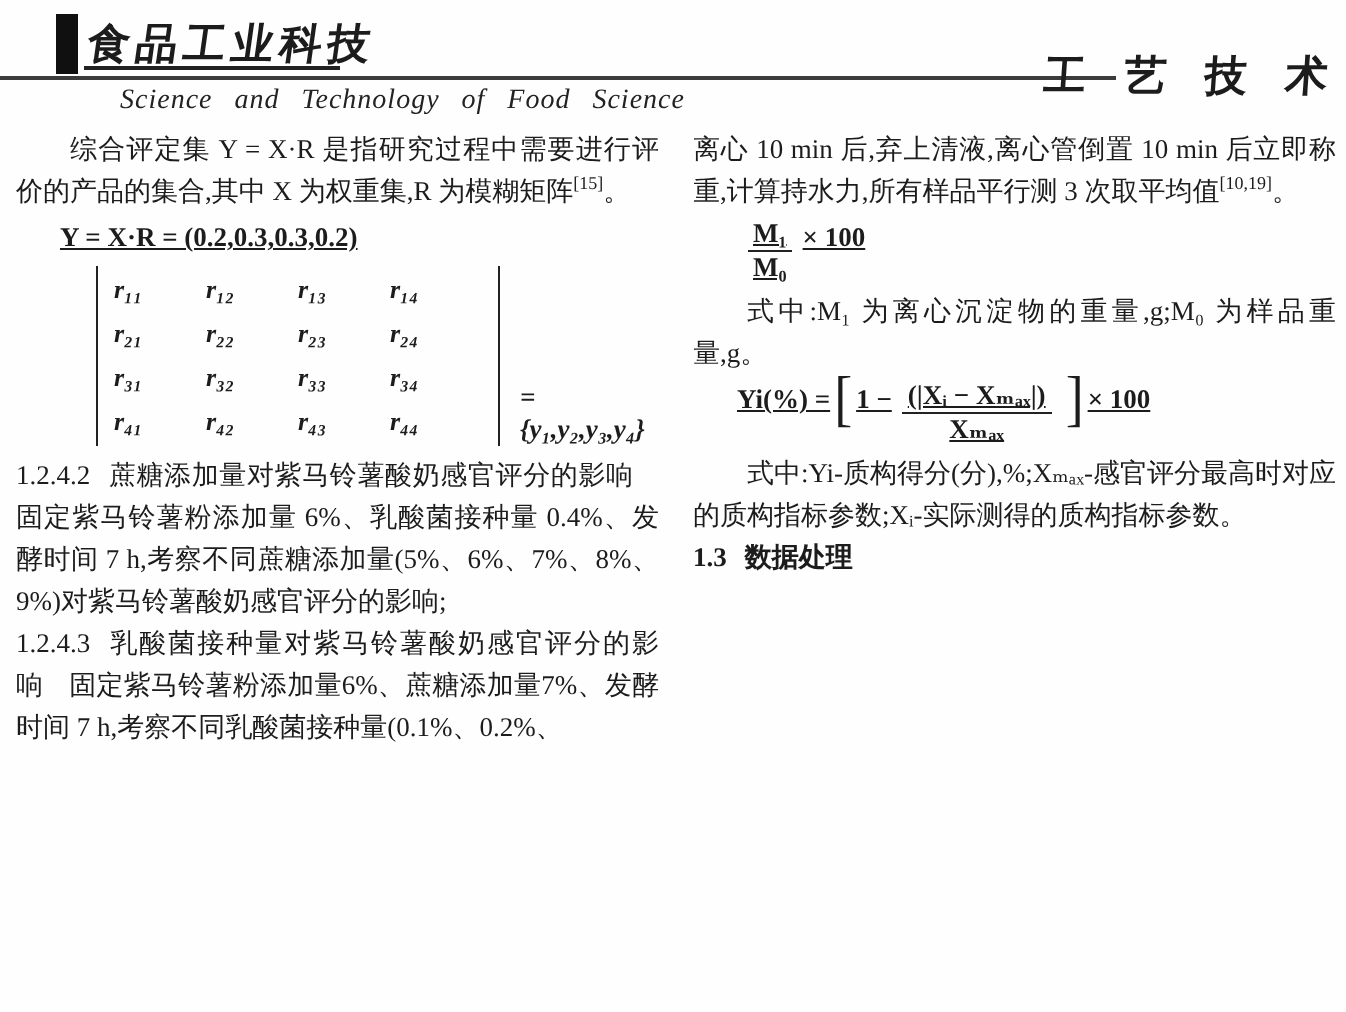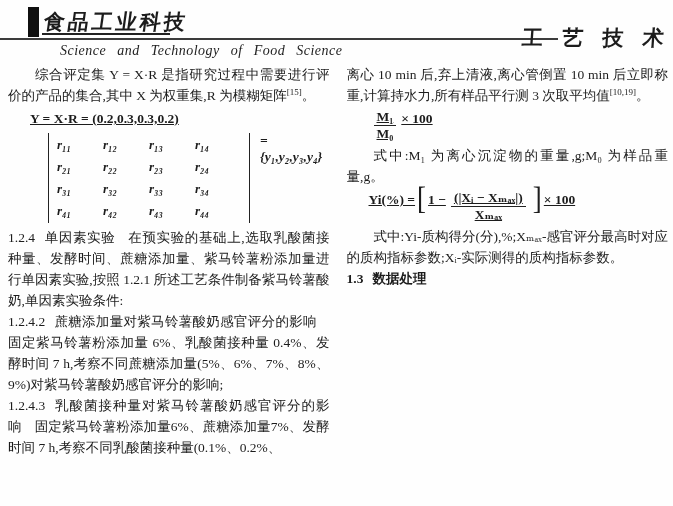--- a/index.html
+++ b/index.html
@@ -35,21 +35,21 @@
   .secnum{margin-right:9px;}
   .sectitle{margin-right:13px;}
   .bold{font-weight:bold;}
   
   .formula{margin:3px 0 3px 22px; font-size:13.5px; font-weight:600; line-height:20px; display:flex; white-space:nowrap;text-decoration:underline;}
   .frac{display:inline-flex; flex-direction:column; text-align:center; margin:0 5px; vertical-align:middle;}
   .frac .num{border-bottom:1px solid #222; padding:0 3px; line-height:16px;}
   .frac .den{padding:0 3px; line-height:16px;}
   .bigbr{font-size:27px; font-weight:400; line-height:20px; margin:0 2px; transform:scaleY(1.15);}
   
-  .matrix-wrap{display:flex; align-items:flex-start; margin:4px 0 4px 40px; font-weight:600;}
+  .matrix-wrap{display:flex; align-items:flex-end; margin:4px 0 4px 40px; font-weight:600;}
   .matrix{
     display:grid; grid-template-columns:repeat(4,46px); row-gap:4px;
     border-left:1.5px solid #222; border-right:1.5px solid #222;
     padding:3px 8px; font-size:13px; line-height:18px;
   }
   .matrix span{font-style:italic;}
   .matrix-eq{margin-left:10px; font-size:13.5px;font-style:italic;}
 </style>
 </head>
 <body>
@@ -89,21 +89,20 @@
             <span>r₃₃</span>
             <span>r₃₄</span>
           <span>r₄₁</span>
             <span>r₄₂</span>
             <span>r₄₃</span>
             <span>r₄₄</span>
         </div>
         <div class="matrix-eq">= {y₁,y₂,y₃,y₄}</div>
       </div>
 
-      <p class="p"><span class="secnum">1.2.4</span><span class="sectitle">单因素实验</span><span>在预实验的基础上,选取乳酸菌接种量、发酵时间、蔗糖添加量、紫马铃薯粉添加量进行单因素实验,按照 1.2.1 所述工艺条件制备紫马铃薯酸奶,单因素实验条件:</span></p>
 
 
       <p class="p"><span class="secnum">1.2.4.2</span><span class="sectitle">蔗糖添加量对紫马铃薯酸奶感官评分的影响</span><span>固定紫马铃薯粉添加量 6%、乳酸菌接种量 0.4%、发酵时间 7 h,考察不同蔗糖添加量(5%、6%、7%、8%、9%)对紫马铃薯酸奶感官评分的影响;</span></p>
 
       <p class="p"><span class="secnum">1.2.4.3</span><span class="sectitle">乳酸菌接种量对紫马铃薯酸奶感官评分的影响</span><span>固定紫马铃薯粉添加量6%、蔗糖添加量7%、发酵时间 7 h,考察不同乳酸菌接种量(0.1%、0.2%、</span></p>
     </div>
 
     <div class="col">
       <p class="p"><span>离心 10 min 后,弃上清液,离心管倒置 10 min 后立即称重,计算持水力,所有样品平行测 3 次取平均值</span><sup>[10,19]</sup><span>。</span></p>
 

